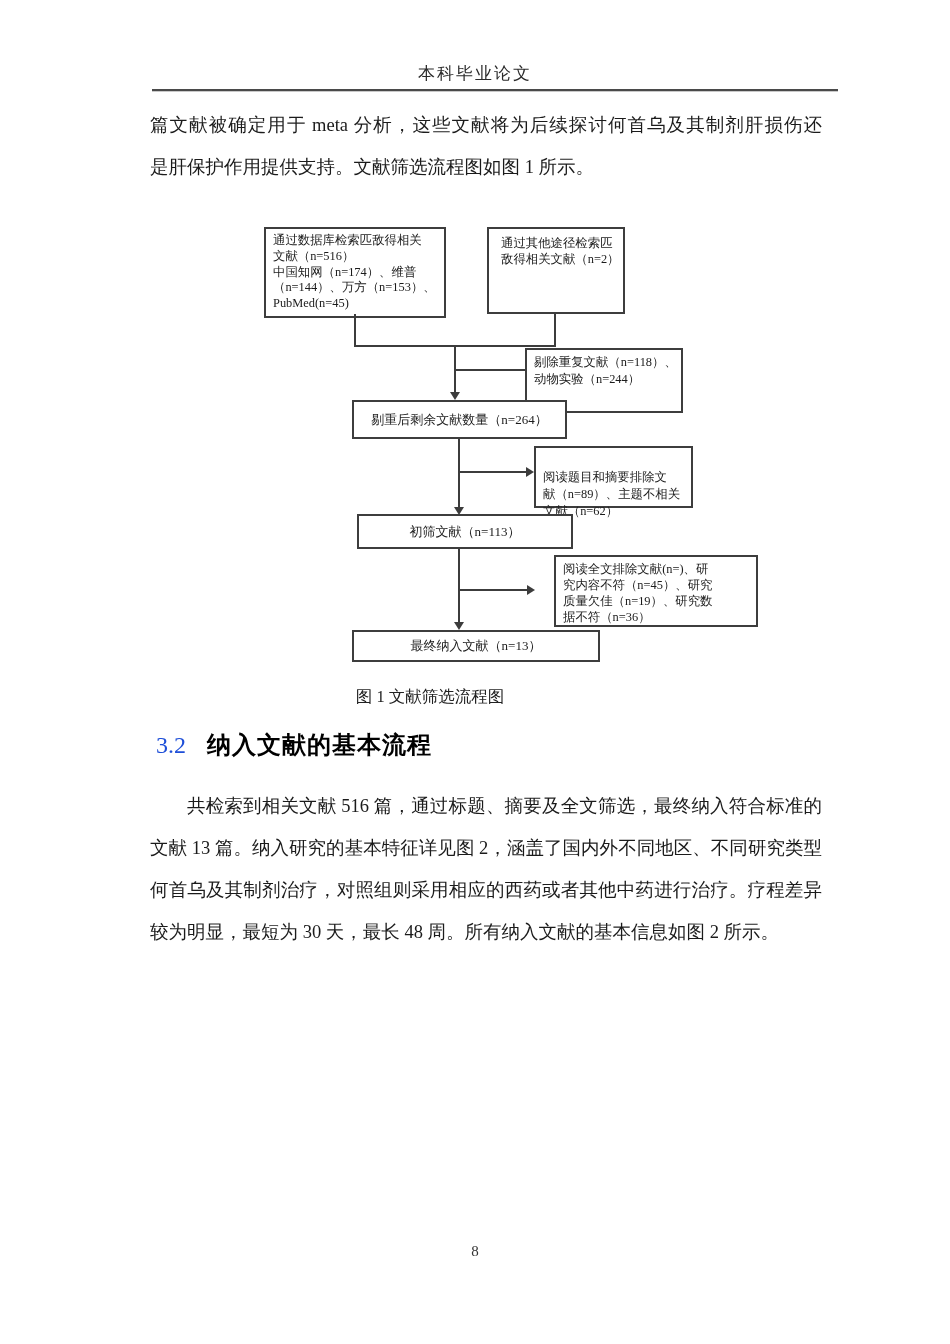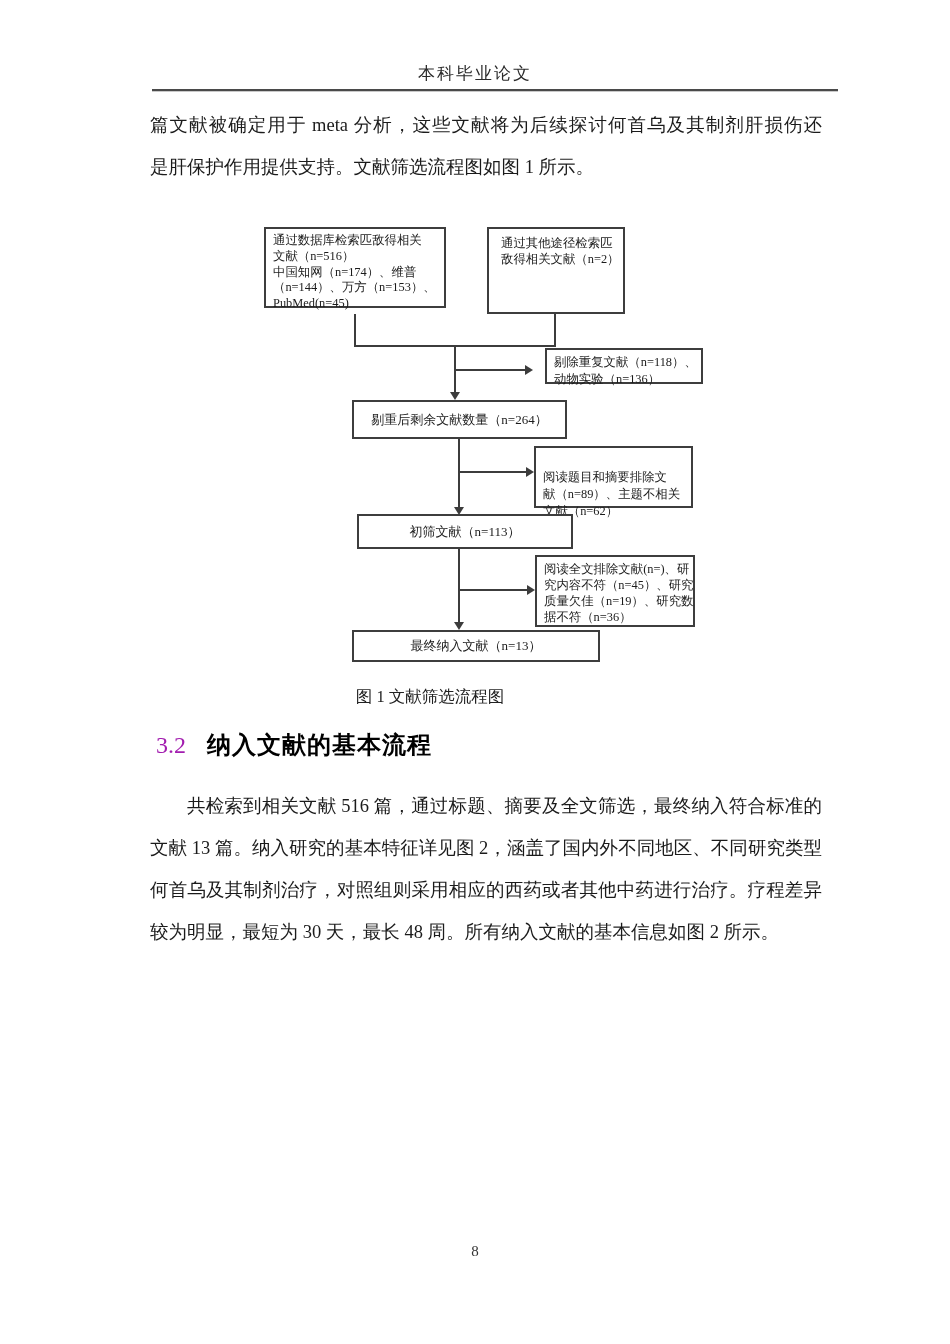--- a/index.html
+++ b/index.html
@@ -49,21 +49,21 @@
     position:absolute;top:686px;left:150px;width:560px;
     text-align:center;font-size:16.5px;color:#222;
   }
   
   .section-heading{
     position:absolute;top:729px;left:156px;
     display:flex;align-items:baseline;gap:21px;
   }
   .section-heading .num{
     font-family:"Liberation Serif","DejaVu Serif",serif;
-    font-size:24px;color:#a21caf;
+    font-size:24px;color:#1d4ed8;
   }
   .section-heading .ttl{
     font-family:"Liberation Sans","DejaVu Sans",sans-serif;
     font-size:24px;font-weight:700;color:#000;letter-spacing:1px;
   }
   
   .page-number{
     position:absolute;top:1243px;left:0;width:950px;
     text-align:center;font-size:15px;color:#333;
   }
@@ -74,44 +74,44 @@
 <div class="page">
 
   <div class="header-title">本科毕业论文</div>
   <div class="header-rule"></div>
 
   <div class="para" id="p1">
     <div class="line">篇文献被确定用于 meta 分析，这些文献将为后续探讨何首乌及其制剂肝损伤还</div>
     <div class="line last">是肝保护作用提供支持。文献筛选流程图如图 1 所示。</div>
   </div>
 
-  <div class="fbox" style="left:264px;top:227px;width:182px;height:81px;">
+  <div class="fbox" style="left:264px;top:227px;width:182px;height:91px;">
     <div class="fl">通过数据库检索匹敌得相关</div>
     <div class="fl">文献（n=516）</div>
     <div class="fl">中国知网（n=174）、维普</div>
     <div class="fl">（n=144）、万方（n=153）、</div>
     <div class="fl">PubMed(n=45)</div>
   </div>
 
   <div class="fbox" style="left:487px;top:227px;width:138px;height:87px;padding-top:7px;padding-left:12px;">
     <div class="fl">通过其他途径检索匹</div>
     <div class="fl">敌得相关文献（n=2）</div>
   </div>
 
   <div class="vline" style="left:354px;top:314px;height:32px;"></div>
   <div class="vline" style="left:554px;top:314px;height:32px;"></div>
   <div class="hline" style="left:354px;top:345px;width:202px;"></div>
   <div class="vline" style="left:454px;top:345px;height:47px;"></div>
   <div class="arr-d" style="left:450px;top:392px;"></div>
 
   <div class="hline" style="left:455px;top:369px;width:70px;"></div>
   <div class="arr-r" style="left:525px;top:365px;"></div>
-  <div class="fbox" style="left:545px;top:348px;width:158px;height:36px;line-height:17px;">
+  <div class="fbox" style="left:525px;top:348px;width:158px;height:65px;line-height:17px;">
     <div class="fl">剔除重复文献（n=118）、</div>
-    <div class="fl">动物实验（n=136）</div>
+    <div class="fl">动物实验（n=244）</div>
   </div>
 
   <div class="fbox center" style="left:352px;top:400px;width:215px;height:39px;">
     <span>剔重后剩余文献数量（n=264）</span>
   </div>
 
   <div class="vline" style="left:458px;top:439px;height:68px;"></div>
   <div class="arr-d" style="left:454px;top:507px;"></div>
   <div class="hline" style="left:459px;top:471px;width:67px;"></div>
   <div class="arr-r" style="left:526px;top:467px;"></div>
@@ -122,21 +122,21 @@
   </div>
 
   <div class="fbox center" style="left:357px;top:514px;width:216px;height:35px;">
     <span>初筛文献（n=113）</span>
   </div>
 
   <div class="vline" style="left:458px;top:549px;height:74px;"></div>
   <div class="arr-d" style="left:454px;top:622px;"></div>
   <div class="hline" style="left:459px;top:589px;width:68px;"></div>
   <div class="arr-r" style="left:527px;top:585px;"></div>
-  <div class="fbox" style="left:535px;top:555px;width:160px;height:72px;line-height:16px;">
+  <div class="fbox" style="left:554px;top:555px;width:204px;height:72px;line-height:16px;">
     <div class="fl">阅读全文排除文献(n=)、研</div>
     <div class="fl">究内容不符（n=45）、研究</div>
     <div class="fl">质量欠佳（n=19）、研究数</div>
     <div class="fl">据不符（n=36）</div>
   </div>
 
   <div class="fbox center" style="left:352px;top:630px;width:248px;height:32px;">
     <span>最终纳入文献（n=13）</span>
   </div>
 

